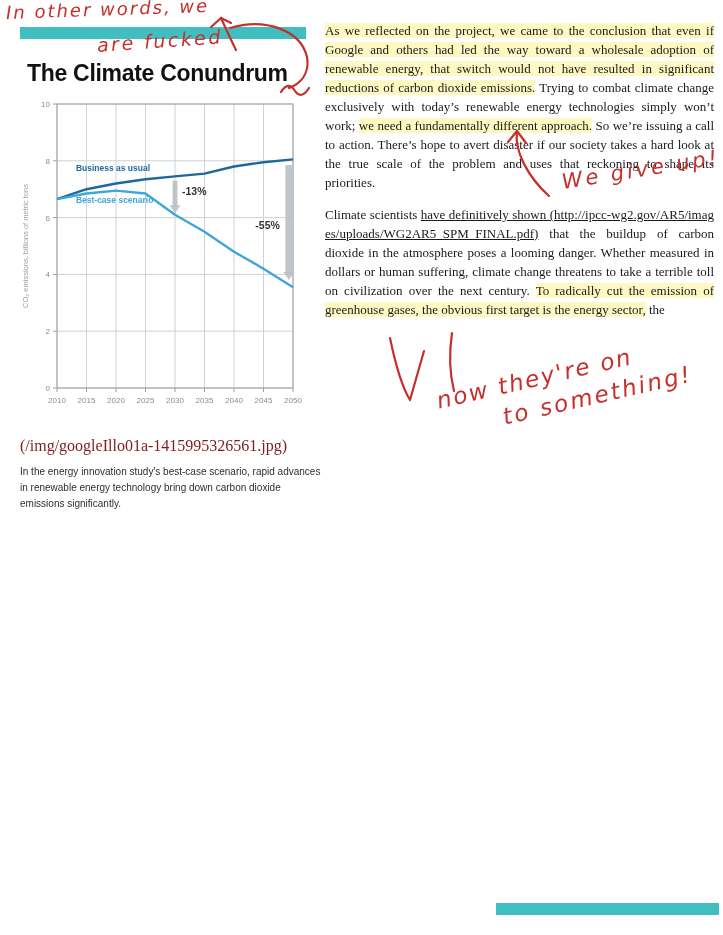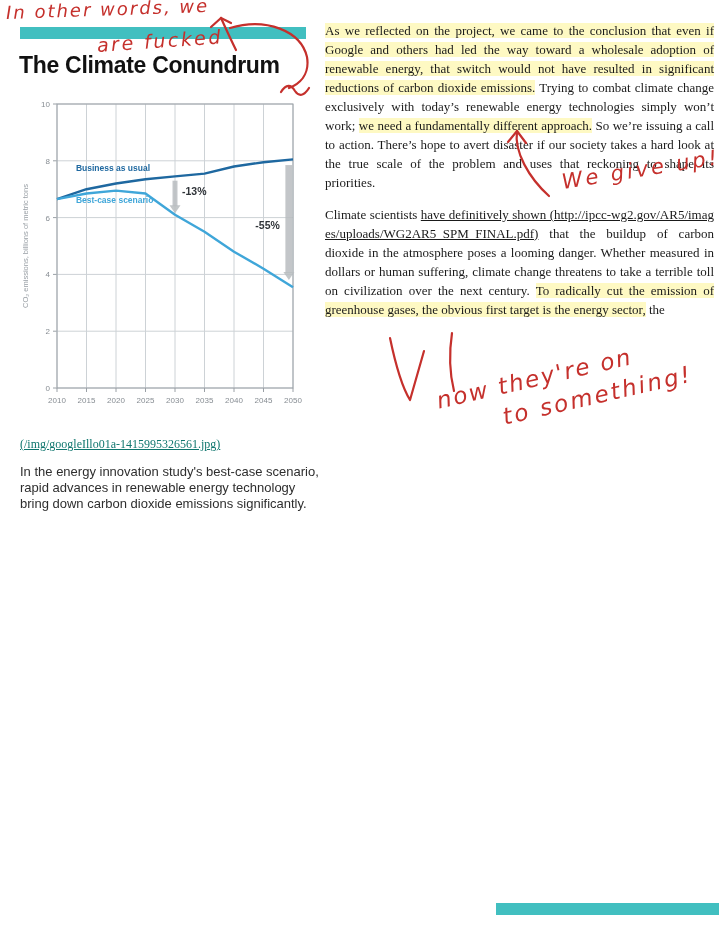--- a/index.html
+++ b/index.html
@@ -1,33 +1,33 @@
 <!DOCTYPE html>
 <html><head>
 <meta charset="utf-8">
 <style>
   html,body{margin:0;padding:0;background:#fff;}
   .page{position:relative;width:723px;height:935px;background:#fff;overflow:hidden;
         font-family:"Liberation Sans",sans-serif;}
   .divider{position:absolute;height:12px;background:#41bfc0;}
   #divider-top{left:20px;top:27px;width:286px;}
   #divider-bottom{left:496px;top:903px;width:223px;}
-  .title{position:absolute;left:19px;top:52px;margin:0;font-size:23px;font-weight:bold;
+  .title{position:absolute;left:19px;top:52px;margin:8px;font-size:23px;font-weight:bold;
          color:#111;letter-spacing:-0.3px;font-family:"Liberation Sans",sans-serif;}
   
   .rightcol{position:absolute;left:325px;top:21px;width:389px;text-align:justify;
             font-family:"Liberation Serif",serif;font-size:13px;line-height:19px;color:#1a1a1a;}
   .body-p{margin:0 0 13px 0;}
   .hl{background:#fef9c3;}
   .bold{font-weight:normal;}
   .plink{text-decoration:underline;word-break:break-all;}
   
   .imglink{position:absolute;left:20px;top:437px;font-family:"Liberation Serif",serif;
-           font-size:12px;color:#0f766e;text-decoration:underline;white-space:nowrap;}
-  .caption{position:absolute;left:20px;top:464px;width:302px;font-size:13px;
+           font-size:16px;color:#7f1d1d;white-space:nowrap;}
+  .caption{position:absolute;left:20px;top:464px;width:302px;font-size:10px;
            line-height:16px;color:#2e2e2e;}
   
   #chart{position:absolute;left:18px;top:95px;}
   .tick{font:8px "Liberation Sans",sans-serif;fill:#878d93;}
   .legend{font:bold 8.5px "Liberation Sans",sans-serif;}
   .alab{font:bold 10.5px "Liberation Sans",sans-serif;fill:#2f3338;}
   .ylab{font:7.5px "Liberation Sans",sans-serif;fill:#9aa0a6;}
   
   .hand{position:absolute;font-family:"DejaVu Sans",sans-serif;font-style:italic;
         color:#c5302c;white-space:nowrap;transform-origin:0 50%;}

